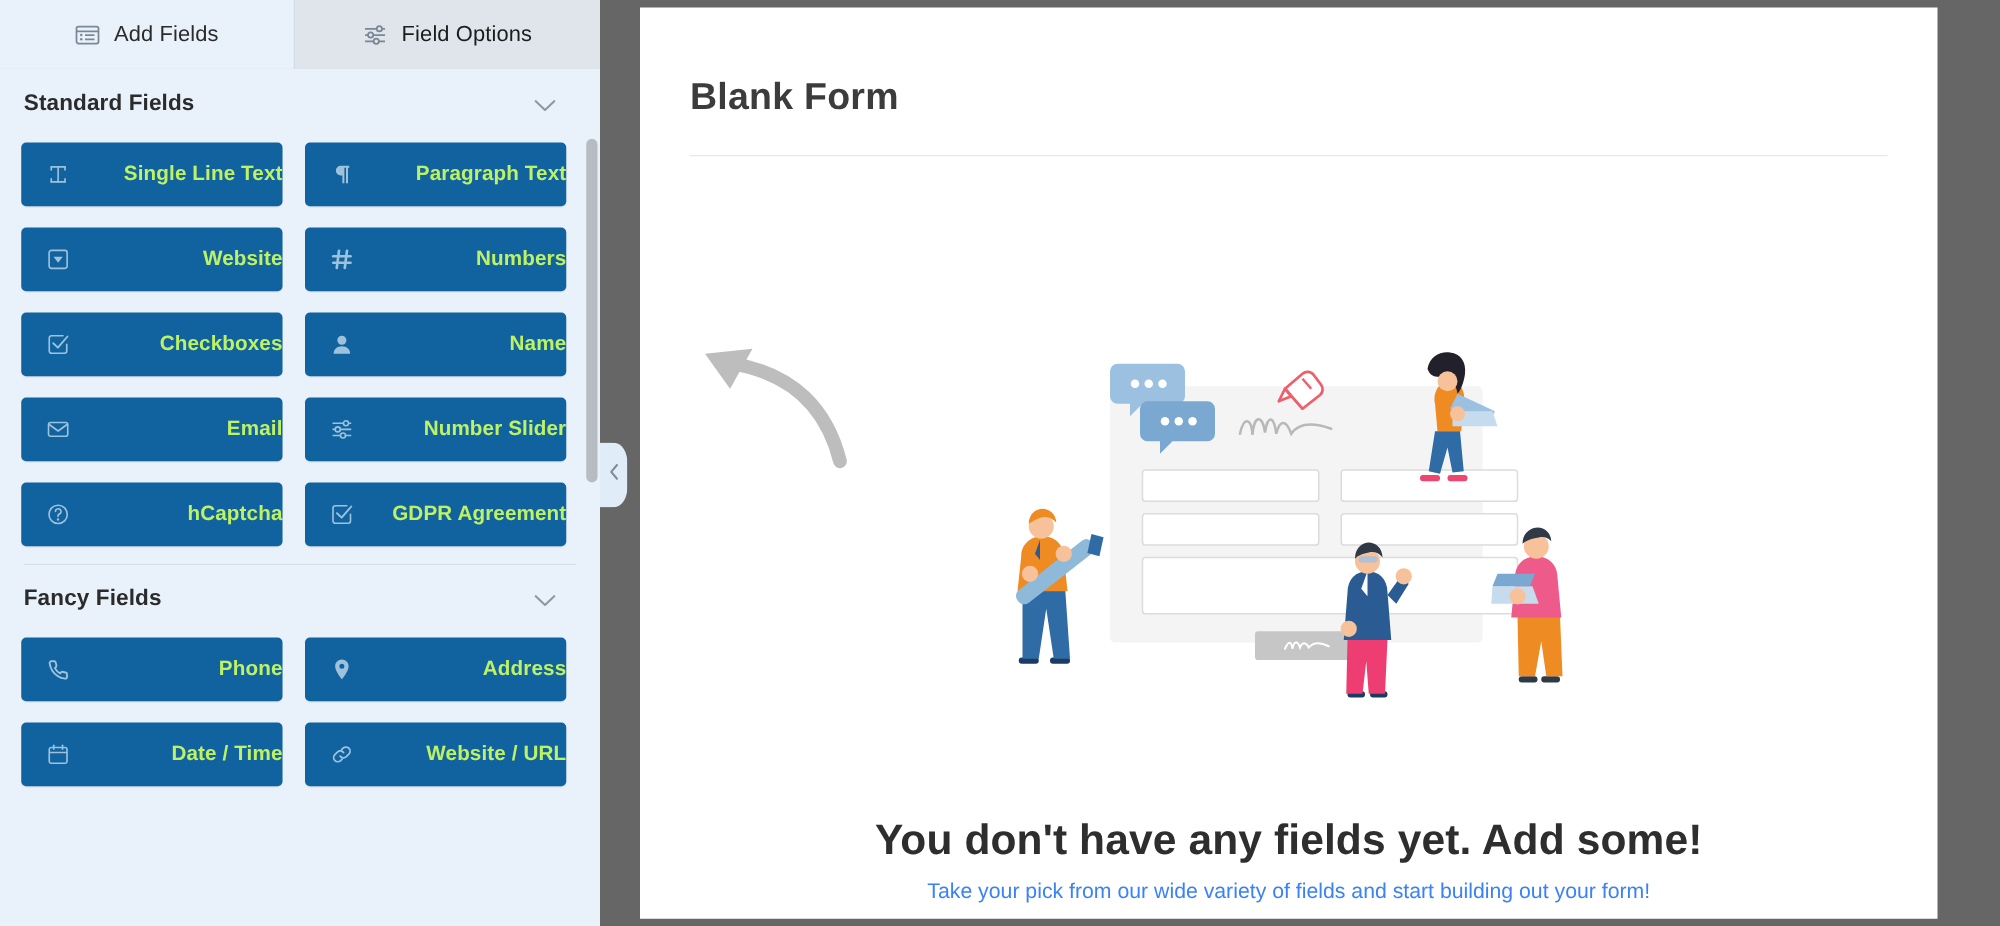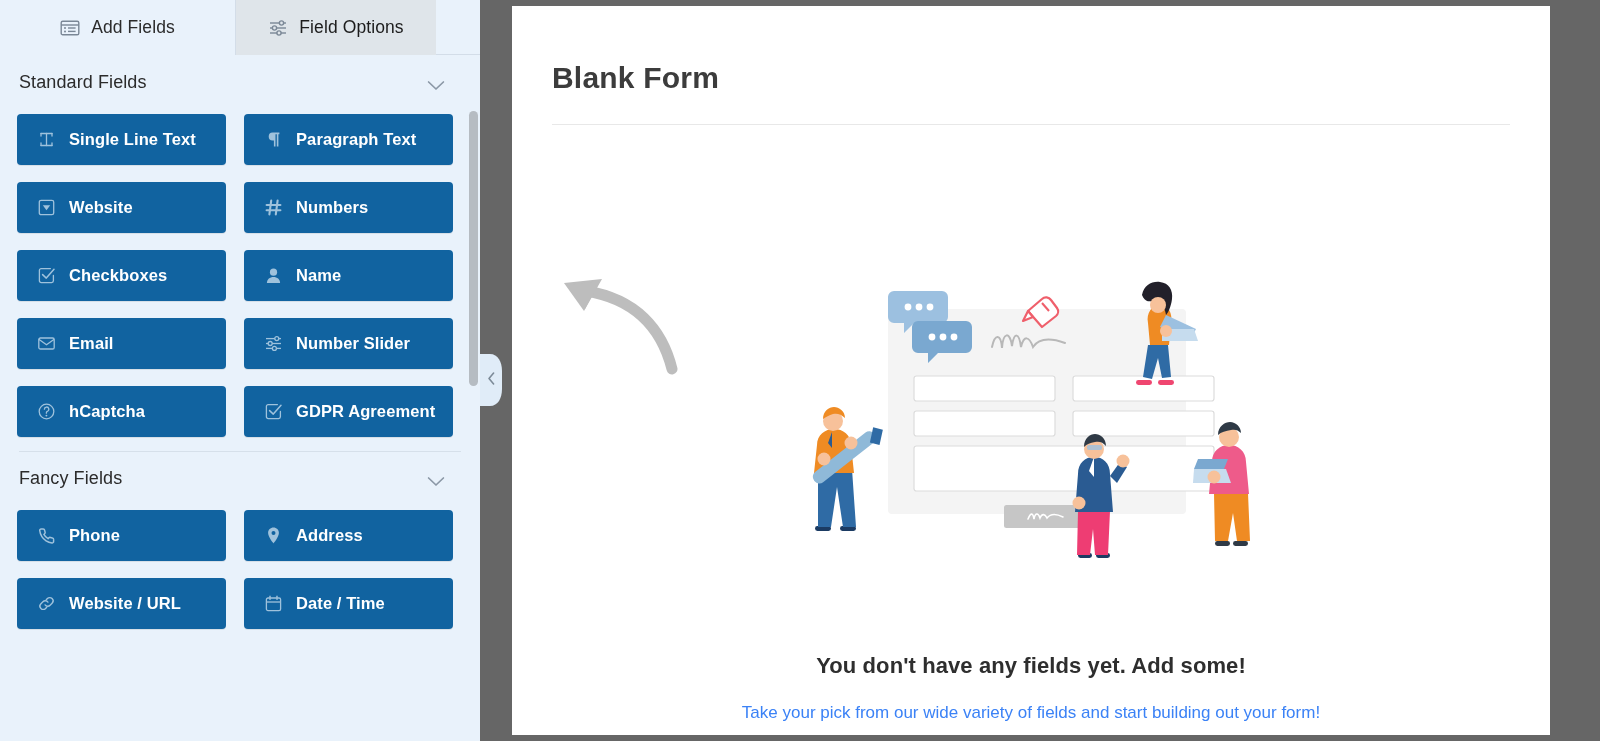--- a/index.html
+++ b/index.html
@@ -26,64 +26,65 @@
   .tab {
     display: flex; align-items: center; justify-content: center;
     gap: 11px;
     height: 55px;
     font-size: 17.5px; font-weight: normal; color: #2b2b2b;
     cursor: pointer; user-select: none;
     letter-spacing: .1px;
   }
   .tab-add { width: 235px; background: #e9f2fb; }
   .tab-options {
-    width: 201px; background: #dfe5ea;
+    width: 245px; background: #dfe5ea;
     border-left: 1px solid #d3dde8;
     font-weight: normal; color: #1c1c1c;
   }
   .tab .tico { display: inline-flex; width: 20px; height: 20px; color: #7a8796; }
 
   .scrollwrap {
     position: absolute; top: 56px; left: 0;
     width: 480px; height: 685px;
     overflow: hidden;
   }
   .panel-inner { width: 480px; padding: 0 17px 0 17px; }
 
   .section-head {
     display: flex; align-items: center; justify-content: space-between;
     height: 52px; padding: 0 2px;
   }
   .section-title {
-    font-size: 18px; font-weight: normal; color: #2b2b2b;
+    font-size: 18px; font-weight: bold; color: #2b2b2b;
     letter-spacing: .1px;
   }
   .chev-down { width: 18px; height: 11px; color: #8b98a6; margin-right: 16px; }
 
   .divider { height: 1px; background: #d6e0ea; margin: 14px 2px 0 2px; }
 
   .fields-grid {
     display: grid;
     grid-template-columns: 209px 209px;
     column-gap: 18px; row-gap: 17px;
     padding-top: 6px;
   }
   .field-btn {
     position: relative;
     display: flex; align-items: center;
     gap: 13px;
     height: 51px;
     padding-left: 20px;
     background: #1163a0;
     border-radius: 4px;
-    color: #ffffff;
+    color: #bef264;
     font-size: 16.5px; font-weight: bold;
     letter-spacing: .1px;
     cursor: move; user-select: none;
     box-shadow: 0 1px 0 rgba(0,0,0,.08);
+    justify-content: space-between;
   }
   .field-btn .fico {
     display: inline-flex; align-items: center; justify-content: center;
     width: 19px; height: 19px; flex: 0 0 19px;
     color: #9fc2dc;
   }
   .field-btn .flabel { white-space: nowrap; }
 
   
   .sb-track {
@@ -134,21 +135,21 @@
 
   .illo-wrap {
     position: absolute; left: 50%; top: 128px;
     transform: translateX(-50%);
     width: 470px; height: 312px;
   }
 
   .empty-title {
     position: absolute; left: 0; top: 528px; width: 1038px;
     text-align: center;
-    font-size: 22px; font-weight: bold; color: #2e2e2e;
+    font-size: 34px; font-weight: bold; color: #2e2e2e;
     letter-spacing: .1px;
   }
   .empty-sub {
     position: absolute; left: 0; top: 578px; width: 1038px;
     text-align: center;
     font-size: 17px; color: #3b82f6;
   }
 </style>
 </head>
 <body>
@@ -338,38 +339,38 @@
             <span class="fico">
               <svg viewBox="0 0 19 19" fill="currentColor">
                 <path d="M9.5 1.6c-3 0-5.4 2.4-5.4 5.4 0 4 5.4 10.4 5.4 10.4s5.4-6.4 5.4-10.4c0-3-2.4-5.4-5.4-5.4zm0 7.4a2 2 0 1 1 0-4 2 2 0 0 1 0 4z"></path>
               </svg>
             </span>
             <span class="flabel">Address</span>
           </div>
 
           <div class="field-btn">
             <span class="fico">
-              <svg viewBox="0 0 19 19" fill="none" stroke="currentColor" stroke-width="1.4" stroke-linecap="round">
-                <path d="M8.1 10.9a3.3 3.3 0 0 0 4.98.36l2-2a3.3 3.3 0 0 0-4.67-4.67l-1.15 1.14"></path>
-                <path d="M10.9 8.1a3.3 3.3 0 0 0-4.98-.36l-2 2a3.3 3.3 0 0 0 4.67 4.67l1.14-1.14"></path>
-              </svg>
-            </span>
-            <span class="flabel">Website / URL</span>
-          </div>
-
-          <div class="field-btn">
-            <span class="fico">
               <svg viewBox="0 0 19 19" fill="none" stroke="currentColor" stroke-width="1.3">
                 <rect x="2.4" y="4" width="14.2" height="12.6" rx="1.6"></rect>
                 <line x1="2.4" y1="8" x2="16.6" y2="8"></line>
                 <line x1="6" y1="2.2" x2="6" y2="5.4" stroke-linecap="round"></line>
                 <line x1="13" y1="2.2" x2="13" y2="5.4" stroke-linecap="round"></line>
               </svg>
             </span>
             <span class="flabel">Date / Time</span>
+          </div>
+
+          <div class="field-btn">
+            <span class="fico">
+              <svg viewBox="0 0 19 19" fill="none" stroke="currentColor" stroke-width="1.4" stroke-linecap="round">
+                <path d="M8.1 10.9a3.3 3.3 0 0 0 4.98.36l2-2a3.3 3.3 0 0 0-4.67-4.67l-1.15 1.14"></path>
+                <path d="M10.9 8.1a3.3 3.3 0 0 0-4.98-.36l-2 2a3.3 3.3 0 0 0 4.67 4.67l1.14-1.14"></path>
+              </svg>
+            </span>
+            <span class="flabel">Website / URL</span>
           </div>
         </div>
 
       </div>
     </div>
 
     <div class="sb-track">
       <div class="sb-thumb"></div>
     </div>
   </div>

